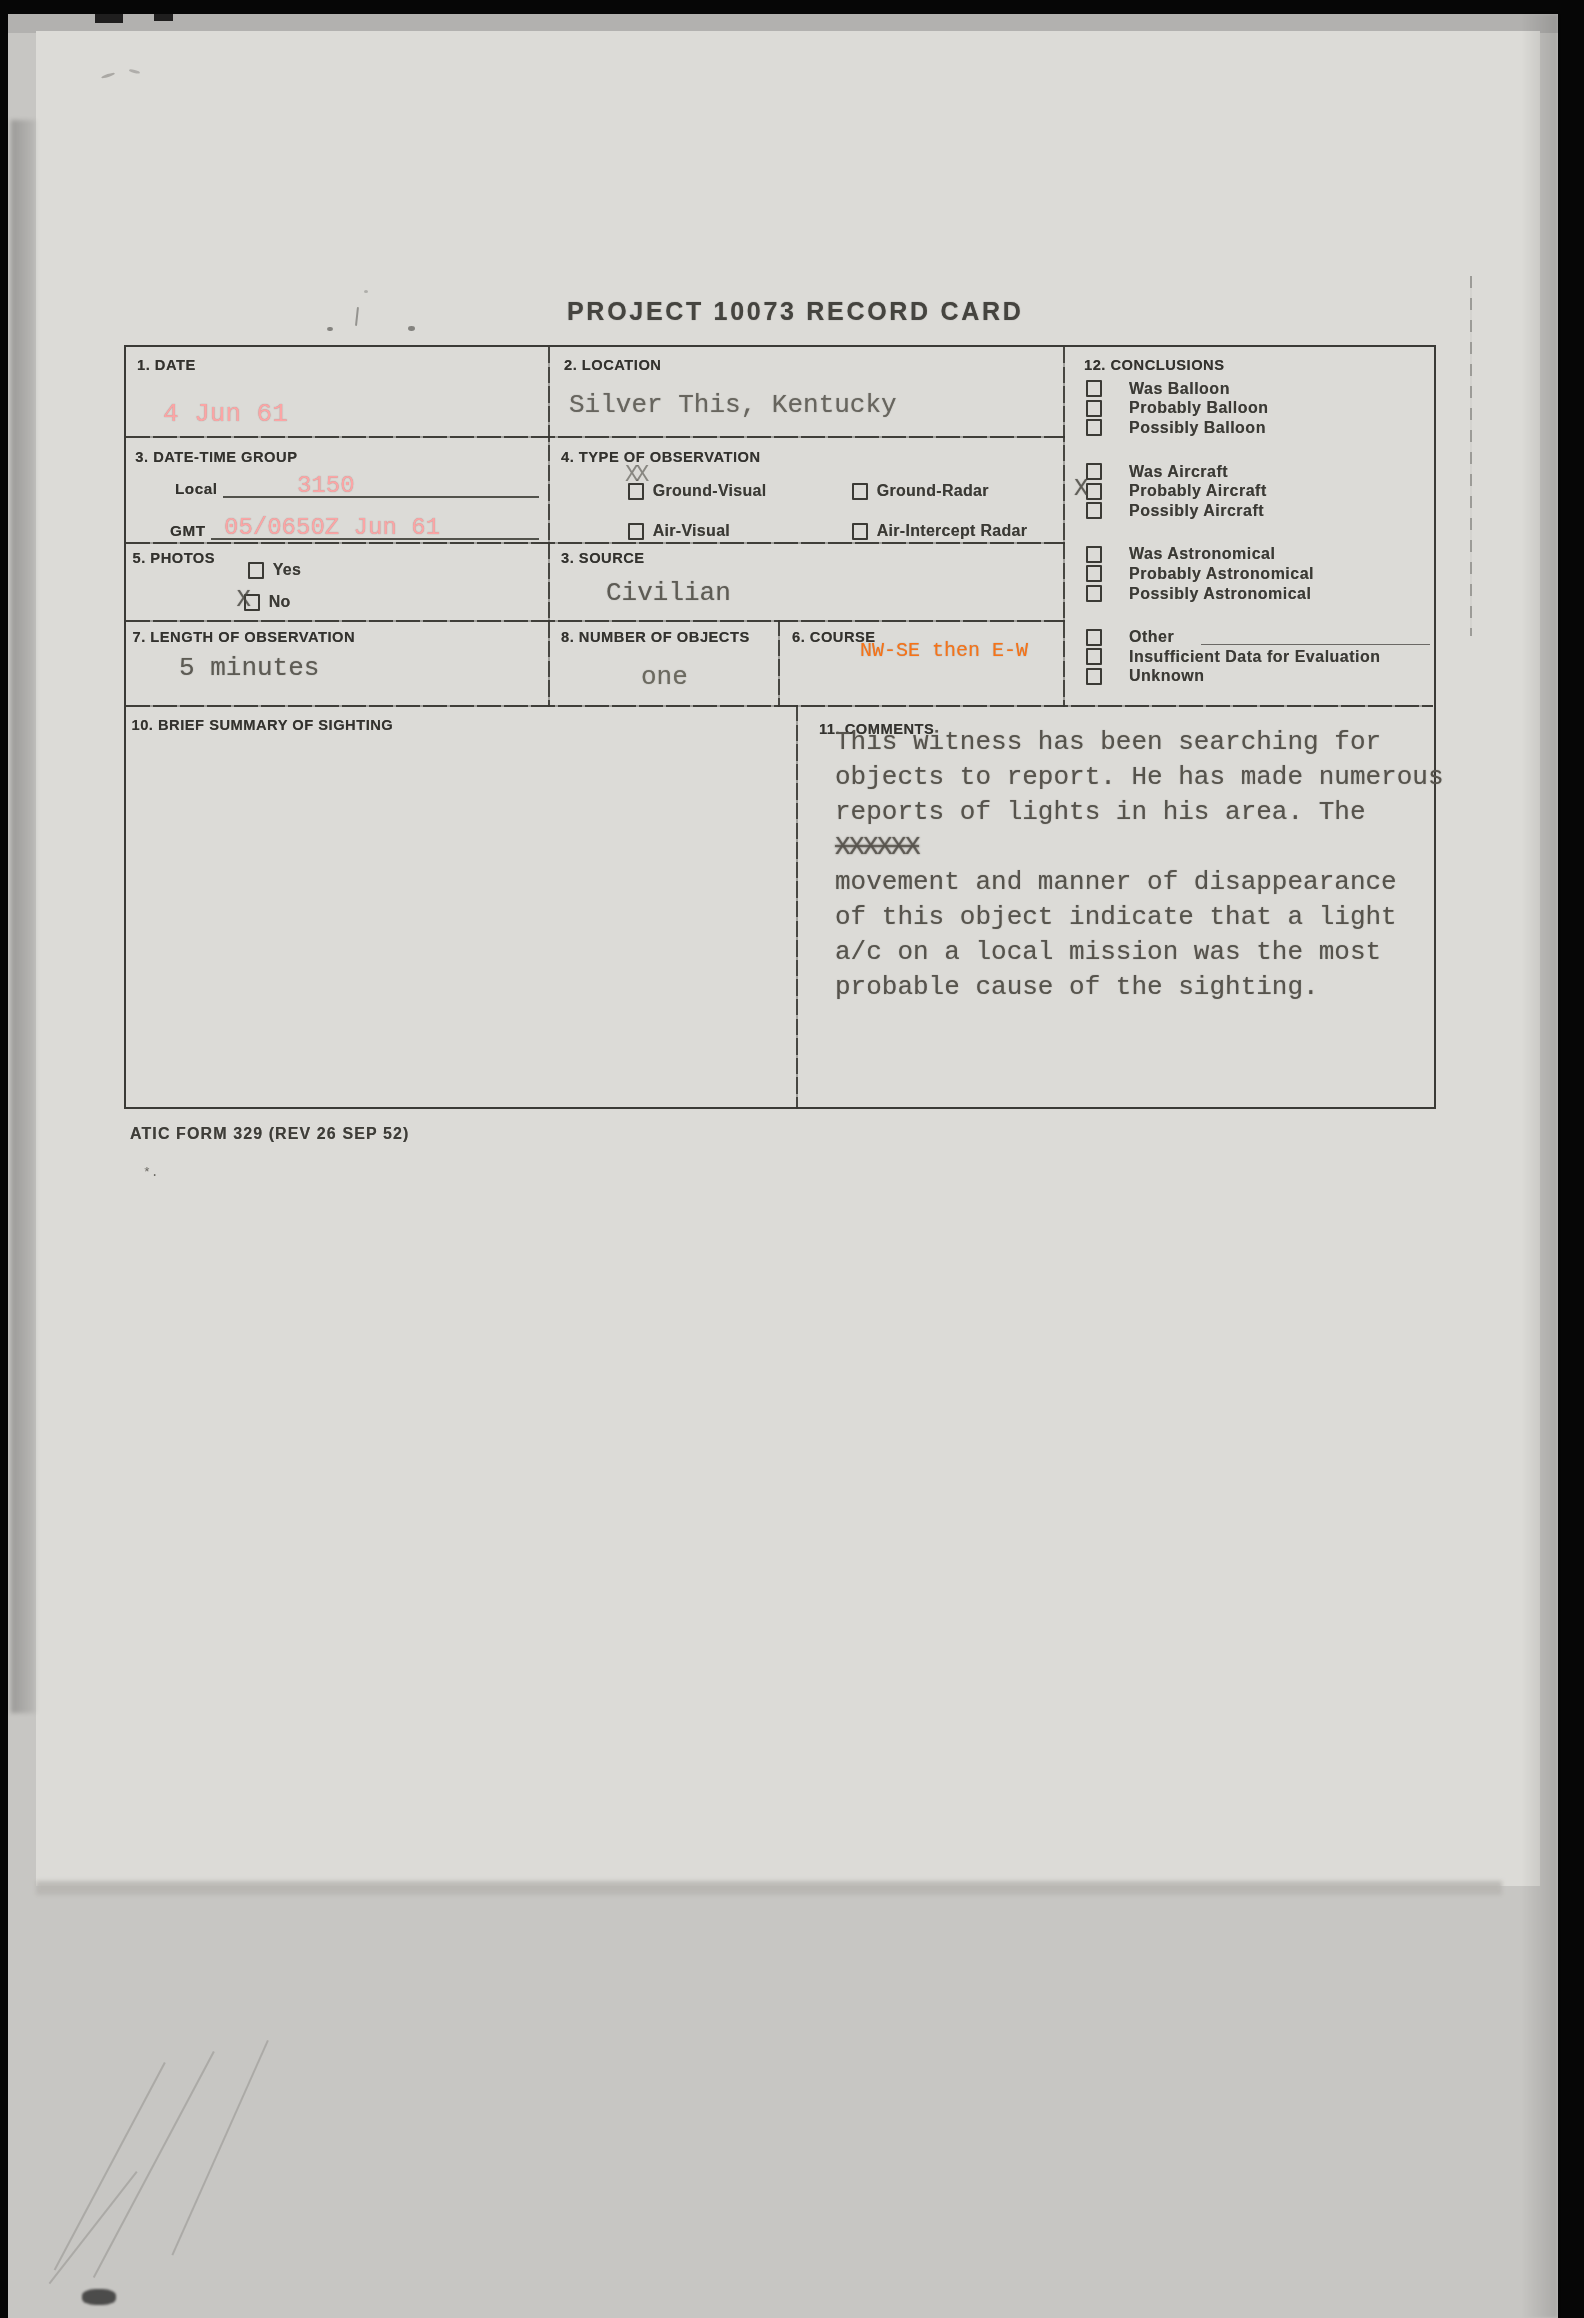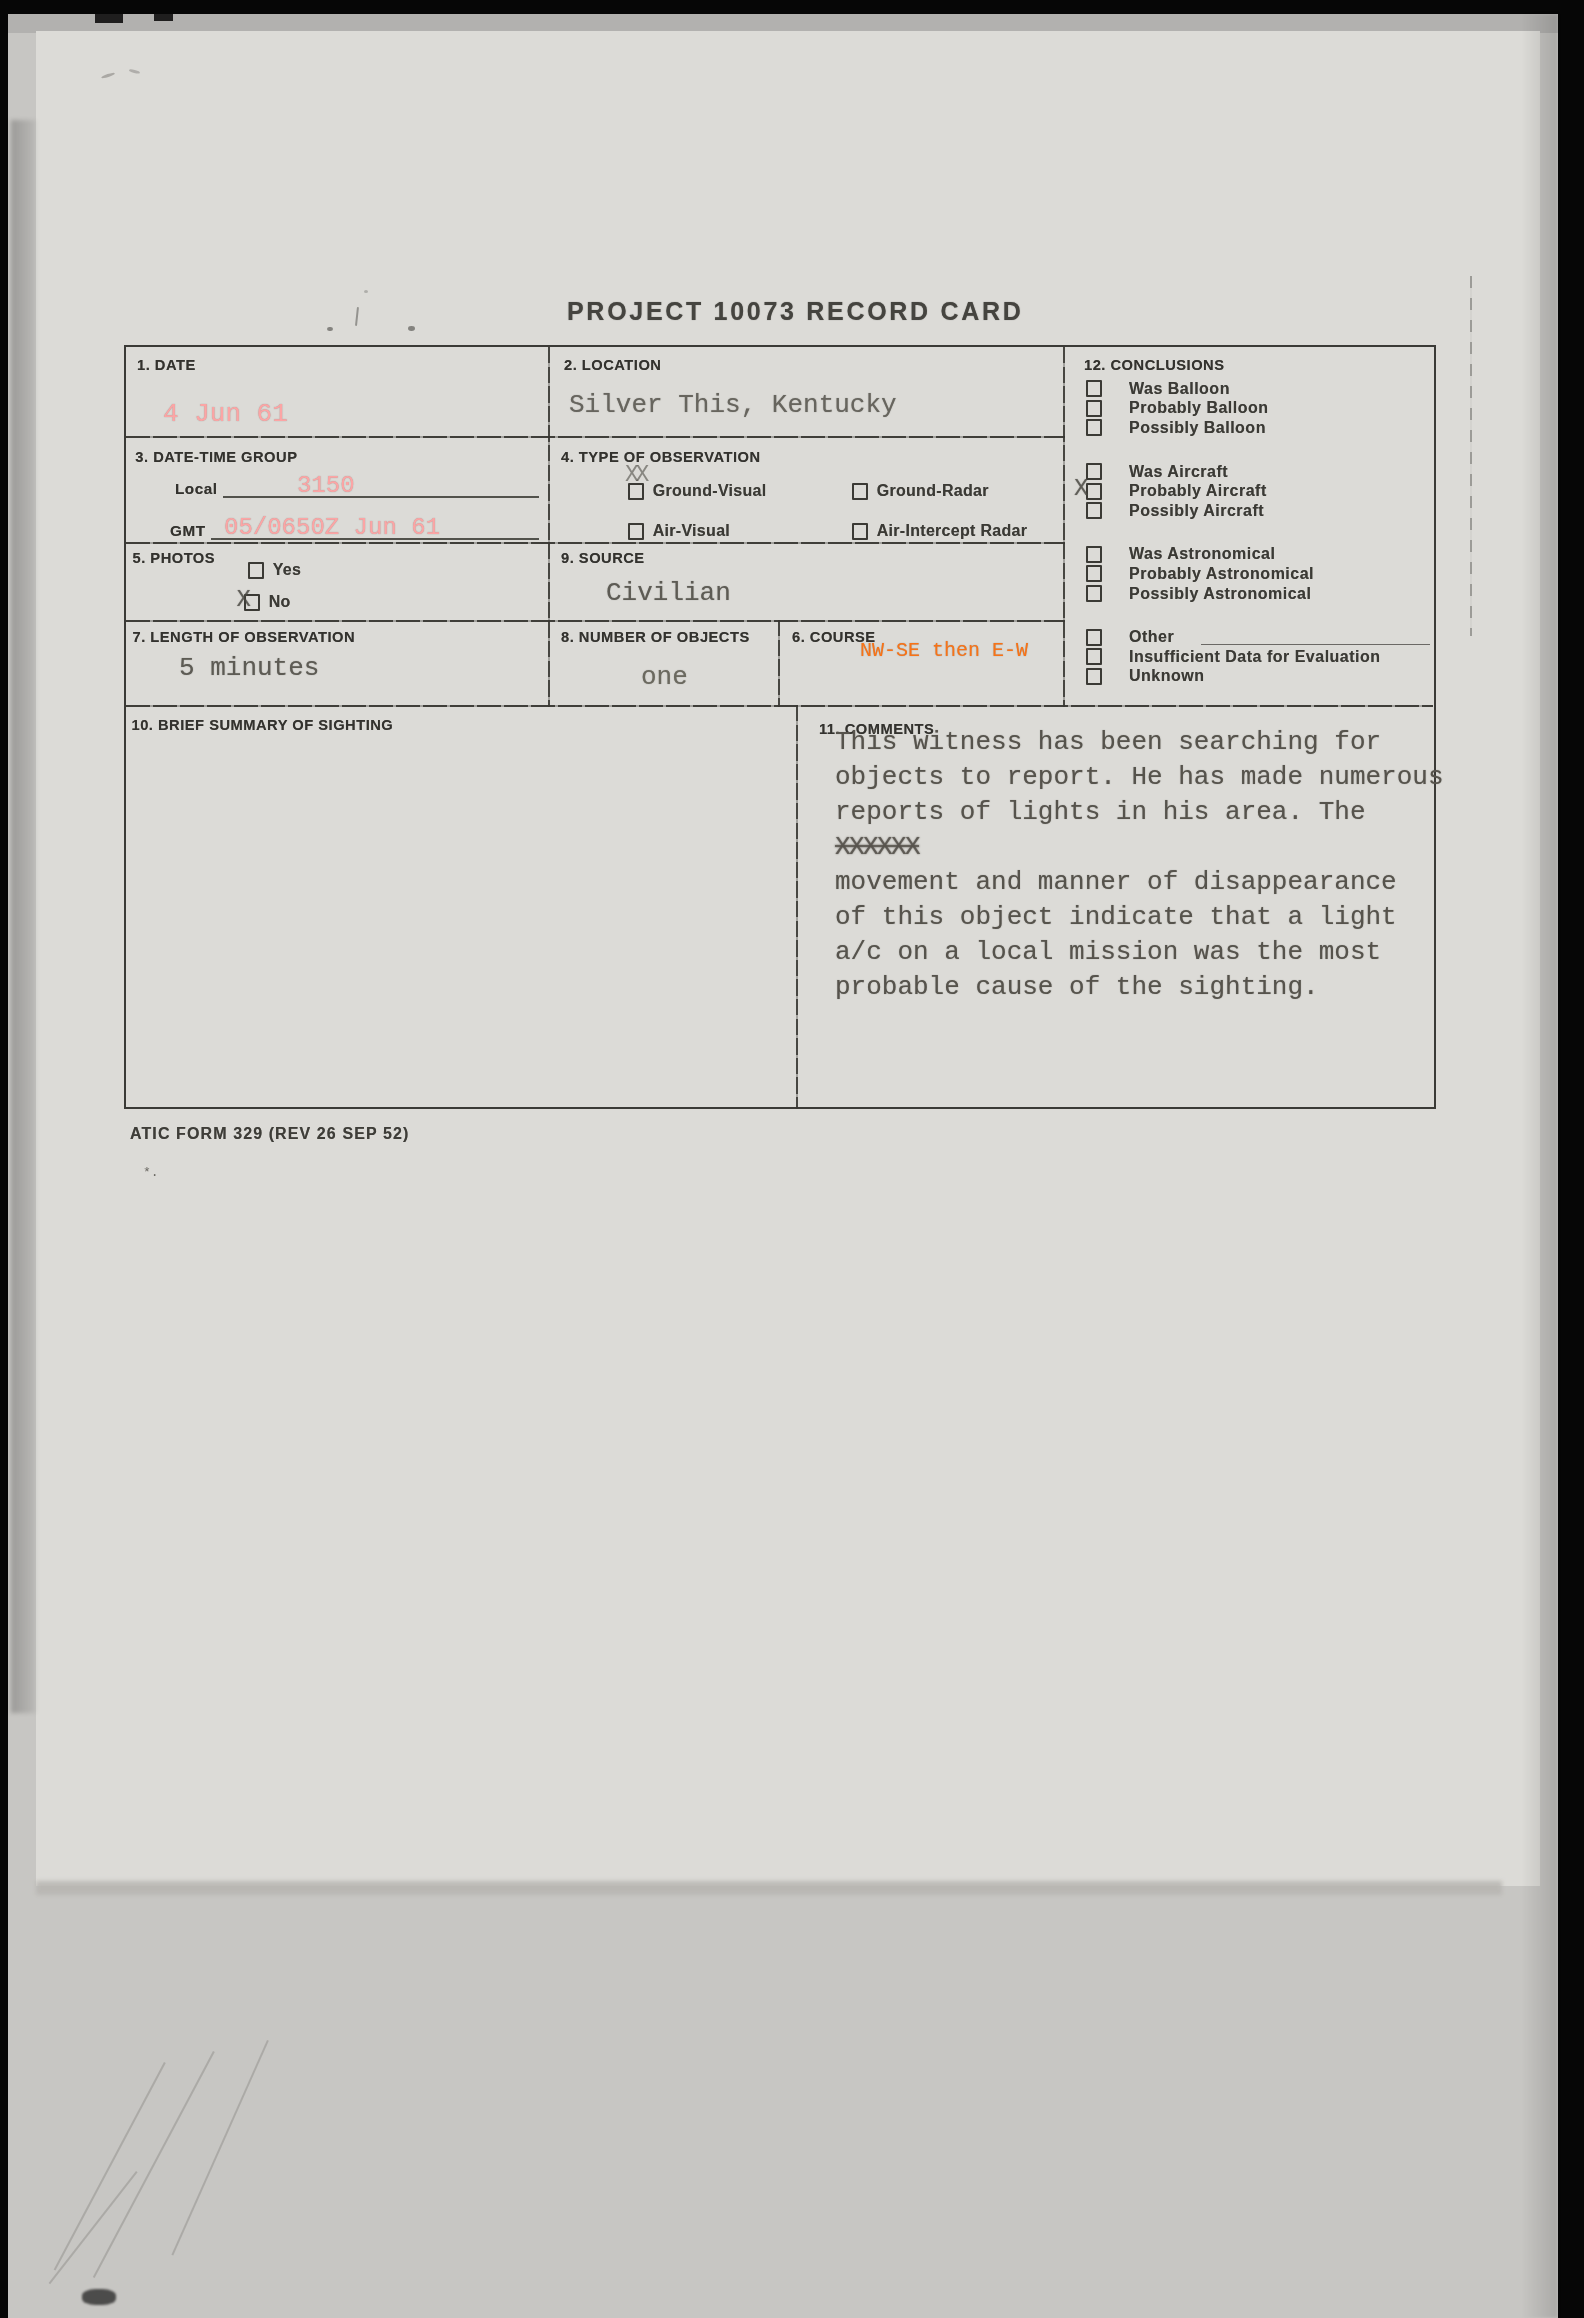--- a/index.html
+++ b/index.html
@@ -196,21 +196,21 @@
   <div class="flabel l-photos">5. PHOTOS</div>
   <div class="opt o-yes">
     <span class="boxwrap"><span class="box"></span></span>
     <span class="olabel">Yes</span>
   </div>
   <div class="opt o-no">
     <span class="boxwrap"><span class="box"></span><span class="xmark" style="left:-7.6px;">X</span></span>
     <span class="olabel">No</span>
   </div>
 
-  <div class="flabel l-source">9. SOURCE</div>
+  <div class="flabel l-source">3. SOURCE</div>
   <div class="type t-source">Civilian</div>
 
   <div class="flabel l-length">7. LENGTH OF OBSERVATION</div>
   <div class="type t-length">5 minutes</div>
   <div class="flabel l-number">8. NUMBER OF OBJECTS</div>
   <div class="type t-number">one</div>
   <div class="flabel l-course">6. COURSE</div>
   <div class="type t-course">NW-SE then E-W</div>
 
   <div class="flabel l-summary">10. BRIEF SUMMARY OF SIGHTING</div>

